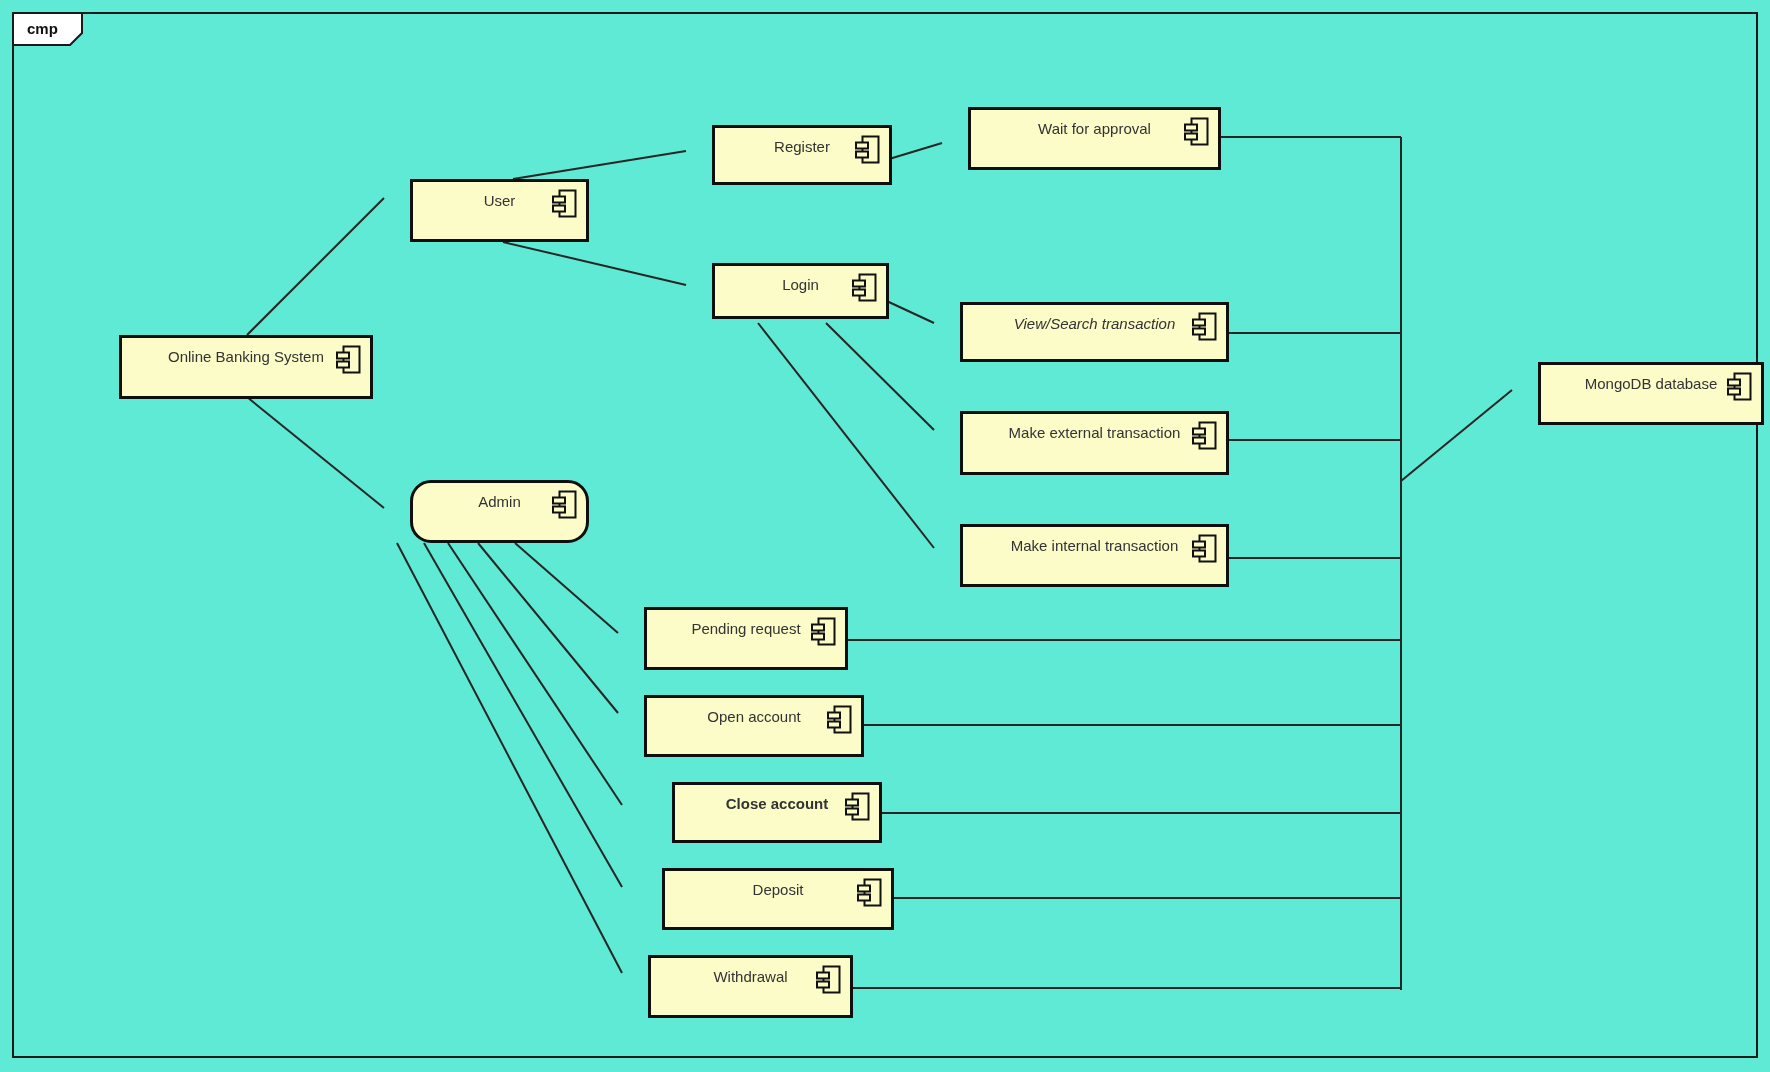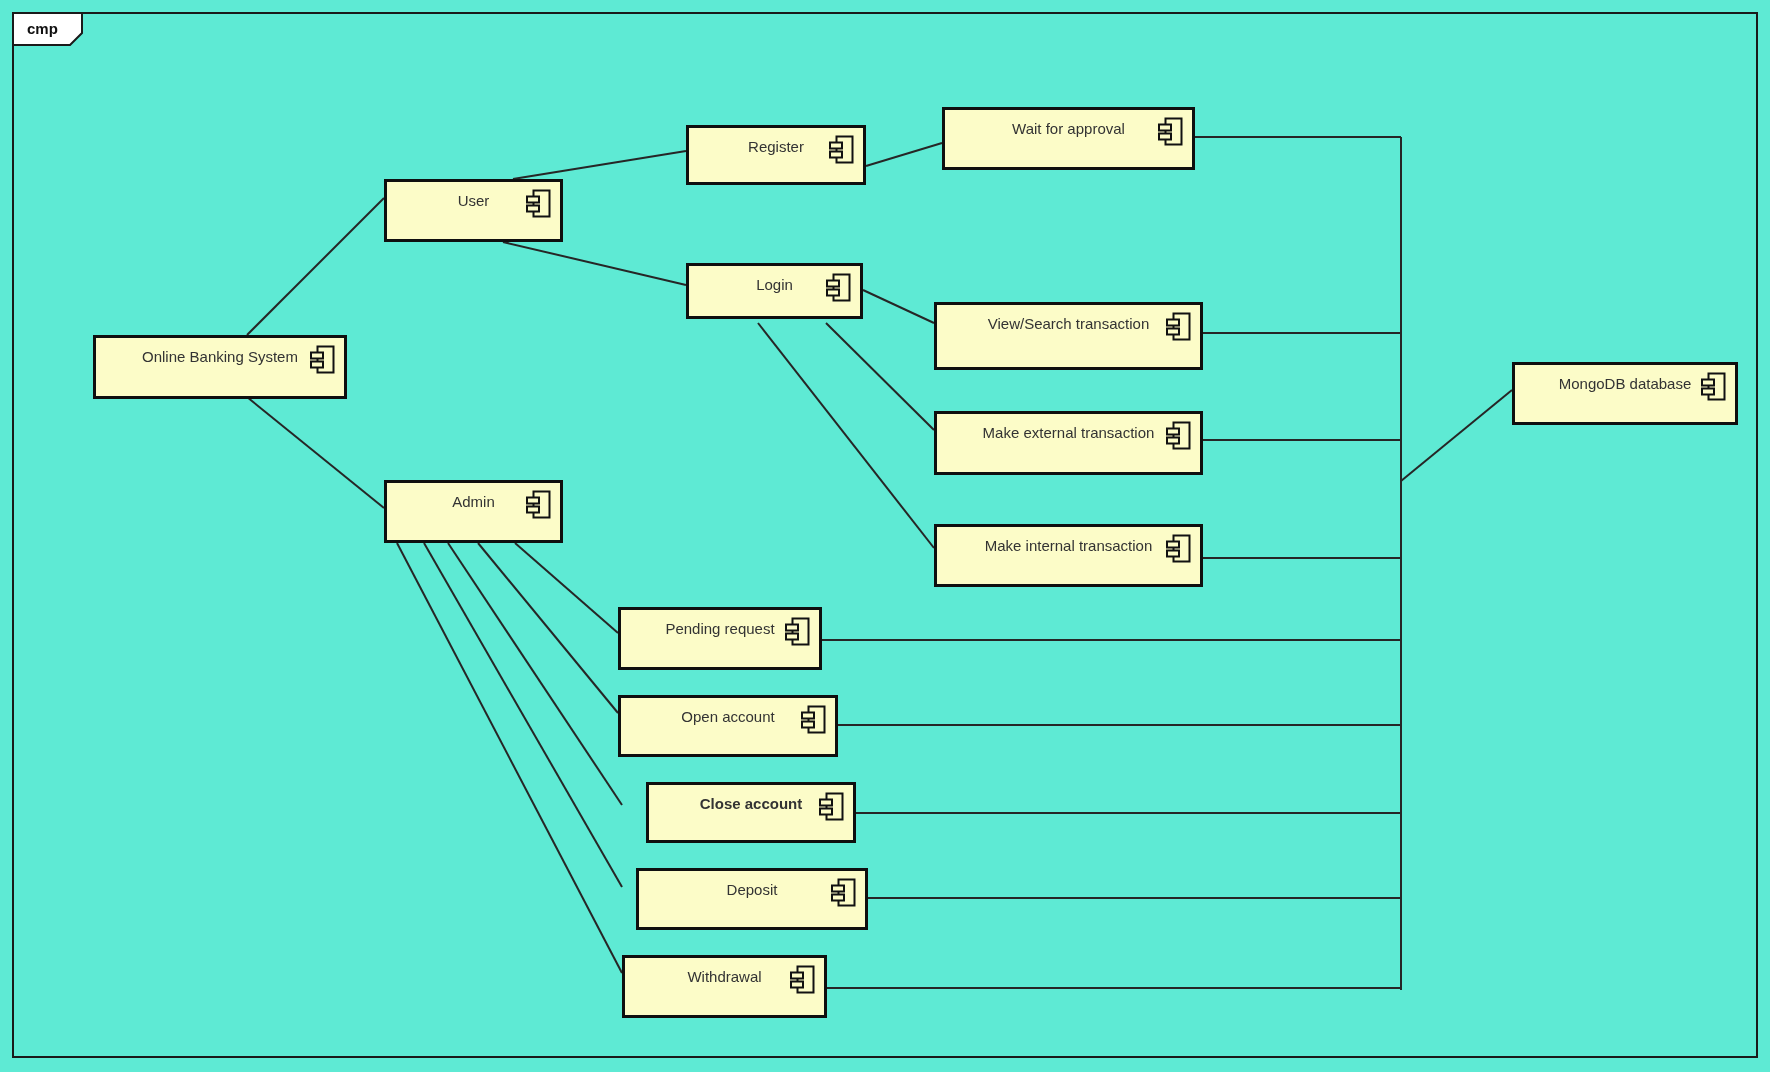--- a/index.html
+++ b/index.html
@@ -43,20 +43,21 @@
     top: 20px;
     font-size: 15px;
     font-weight: bold;
     color: #111111;
   }
   .component {
     position: absolute;
     box-sizing: border-box;
     background: #fcfcc8;
     border: 3px solid #0f0f0f;
+    margin-left: 26px;
   }
   .comp-label {
     position: absolute;
     left: 0;
     right: 0;
     top: 10px;
     text-align: center;
     font-size: 15px;
     color: #333333;
     white-space: nowrap;
@@ -115,21 +116,21 @@
         </svg>
       </div>
       <div class="component" style="left: 384px; top: 179px; width: 179px; height: 63px;">
         <span class="comp-label">User</span>
         <svg class="comp-icon" width="25" height="29" viewBox="0 0 25 29">
           <rect x="7.5" y="1.5" width="16" height="26" fill="none" stroke="#111111" stroke-width="2"></rect>
           <rect x="1" y="7.5" width="12" height="6" fill="#fcfcc8" stroke="#111111" stroke-width="2"></rect>
           <rect x="1" y="16.5" width="12" height="6" fill="#fcfcc8" stroke="#111111" stroke-width="2"></rect>
         </svg>
       </div>
-      <div class="component" style="left: 384px; top: 480px; width: 179px; height: 63px;">
+      <div class="component" style="left: 384px; top: 480px; width: 179px; height: 63px; border-radius: 21px;">
         <span class="comp-label">Admin</span>
         <svg class="comp-icon" width="25" height="29" viewBox="0 0 25 29">
           <rect x="7.5" y="1.5" width="16" height="26" fill="none" stroke="#111111" stroke-width="2"></rect>
           <rect x="1" y="7.5" width="12" height="6" fill="#fcfcc8" stroke="#111111" stroke-width="2"></rect>
           <rect x="1" y="16.5" width="12" height="6" fill="#fcfcc8" stroke="#111111" stroke-width="2"></rect>
         </svg>
       </div>
       <div class="component" style="left: 686px; top: 125px; width: 180px; height: 60px;">
         <span class="comp-label">Register</span>
         <svg class="comp-icon" width="25" height="29" viewBox="0 0 25 29">
@@ -147,21 +148,21 @@
         </svg>
       </div>
       <div class="component" style="left: 942px; top: 107px; width: 253px; height: 63px;">
         <span class="comp-label">Wait for approval</span>
         <svg class="comp-icon" width="25" height="29" viewBox="0 0 25 29">
           <rect x="7.5" y="1.5" width="16" height="26" fill="none" stroke="#111111" stroke-width="2"></rect>
           <rect x="1" y="7.5" width="12" height="6" fill="#fcfcc8" stroke="#111111" stroke-width="2"></rect>
           <rect x="1" y="16.5" width="12" height="6" fill="#fcfcc8" stroke="#111111" stroke-width="2"></rect>
         </svg>
       </div>
-      <div class="component" style="left: 934px; top: 302px; width: 269px; height: 68px;">
+      <div class="component" style="left: 934px; top: 302px; width: 269px; height: 60px; font-style: italic;">
         <span class="comp-label">View/Search transaction</span>
         <svg class="comp-icon" width="25" height="29" viewBox="0 0 25 29">
           <rect x="7.5" y="1.5" width="16" height="26" fill="none" stroke="#111111" stroke-width="2"></rect>
           <rect x="1" y="7.5" width="12" height="6" fill="#fcfcc8" stroke="#111111" stroke-width="2"></rect>
           <rect x="1" y="16.5" width="12" height="6" fill="#fcfcc8" stroke="#111111" stroke-width="2"></rect>
         </svg>
       </div>
       <div class="component" style="left: 934px; top: 411px; width: 269px; height: 64px;">
         <span class="comp-label">Make external transaction</span>
         <svg class="comp-icon" width="25" height="29" viewBox="0 0 25 29">

